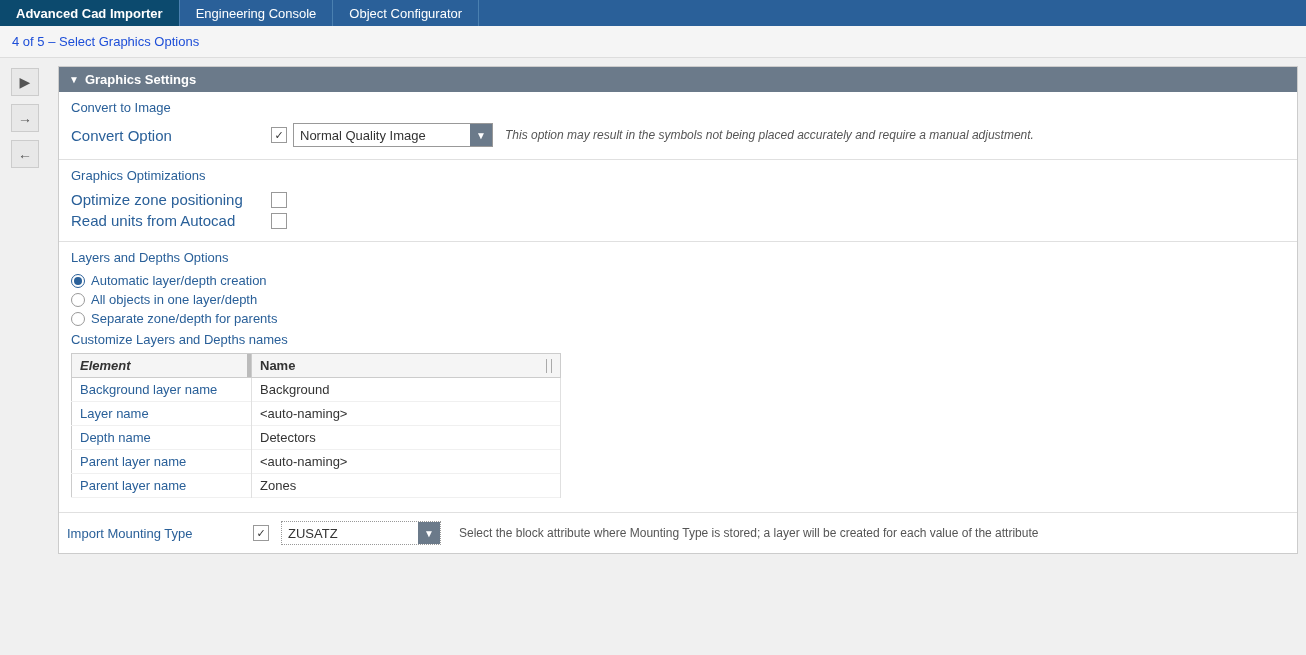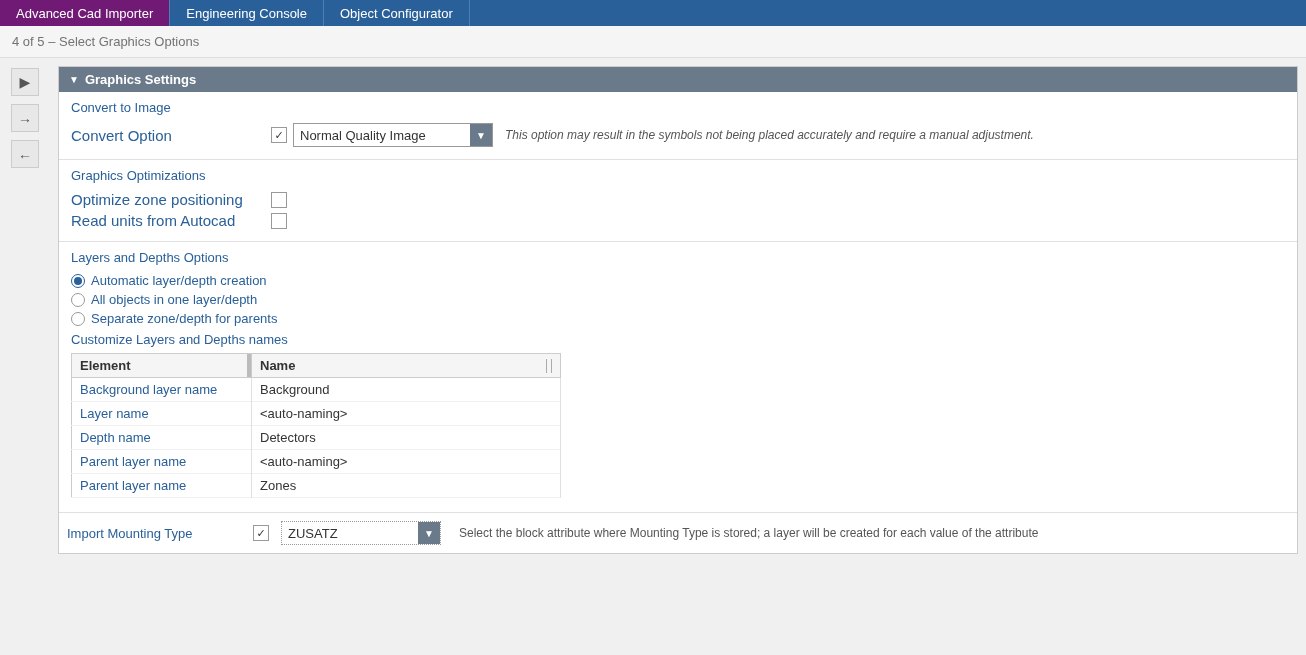--- a/index.html
+++ b/index.html
@@ -18,29 +18,29 @@
       padding: 0 16px;
       color: #fff;
       font-size: 13px;
       cursor: pointer;
       border-right: 1px solid #4a80b0;
     }
     .top-nav .nav-tab.active {
       background: #1a4a7a;
     }
     .top-nav .nav-tab:first-child {
-      background: #701a75;
-      font-weight: normal;
+      background: #0c4a6e;
+      font-weight: bold;
     }
 
     
     .breadcrumb {
       padding: 8px 12px;
       font-size: 13px;
-      color: #737373;
+      color: #1d4ed8;
       background: #f5f5f5;
       border-bottom: 1px solid #ddd;
     }
 
     
     .main-layout {
       display: flex;
       height: calc(655px - 26px - 30px);
     }
 
@@ -381,21 +381,21 @@
             <span class="radio-label">Separate zone/depth for parents</span>
           </div>
 
           <div style="margin-top:6px; margin-bottom:4px;">
             <span style="color:#2a6099; font-size:13px;">Customize Layers and Depths names</span>
           </div>
 
           <table class="names-table">
             <thead>
               <tr class="table-header-row">
-                <th style="position:relative;">
+                <th style="position:relative;font-style:italic;">
                   <span>Element</span>
                   <div class="resize-handle"></div>
                 </th>
                 <th style="position:relative; padding-right:20px;">
                   <span>Name</span>
                   <div style="position:absolute; right:8px; top:50%; transform:translateY(-50%); display:flex; gap:4px;">
                     <div style="width:1px; height:14px; background:#aaa;"></div>
                     <div style="width:1px; height:14px; background:#aaa;"></div>
                   </div>
                 </th>

